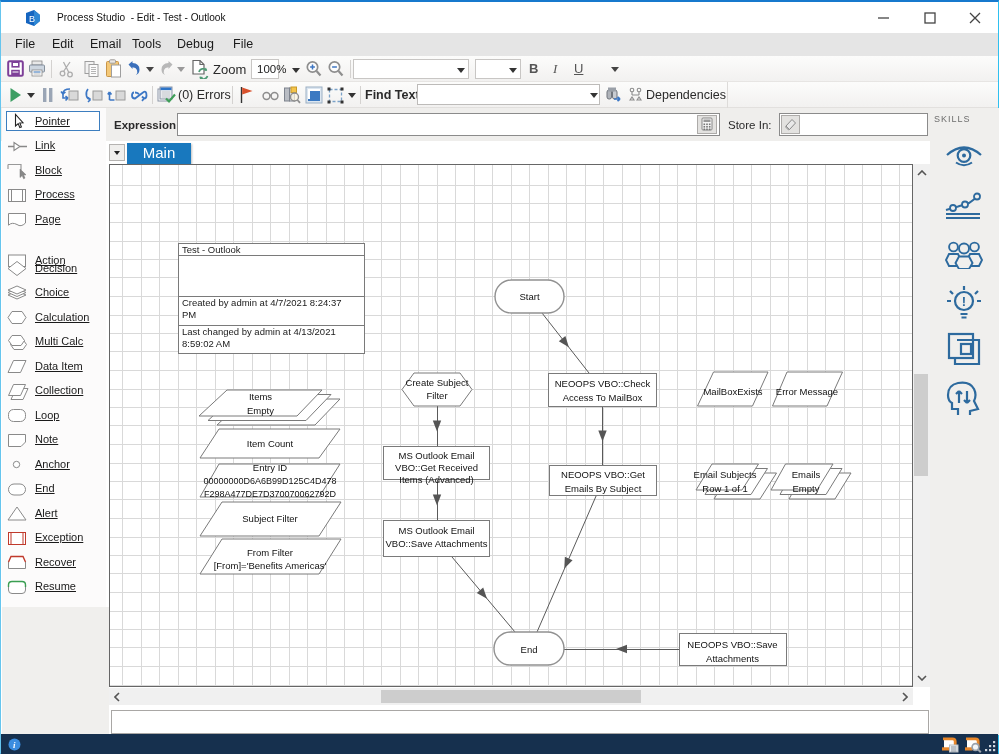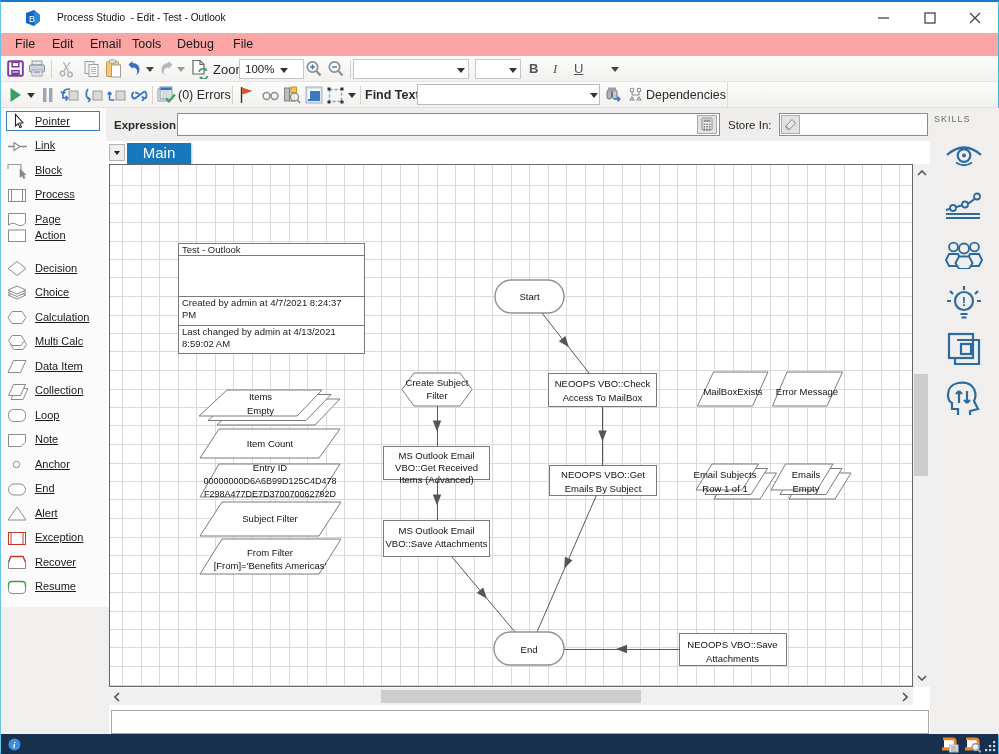--- a/index.html
+++ b/index.html
@@ -5,21 +5,21 @@
 * { margin:0; padding:0; box-sizing:border-box; }
 html,body { width:999px; height:754px; overflow:hidden; }
 body { font-family:"Liberation Sans", sans-serif; position:relative; background:#fff; }
 #win { position:absolute; left:0; top:0; width:999px; height:754px;
   border-top:2px solid #1779cd; border-left:1px solid #66c5ee; border-right:1px solid #2ec0f0; border-bottom:1px solid #2a8dd4; }
 
 #titlebar { position:absolute; left:0; top:0; width:997px; height:30px; background:#fff; }
 #titletext { position:absolute; left:56px; top:9px; font-size:11.5px; color:#111; transform:scaleX(0.88); transform-origin:left center; white-space:nowrap; }
 .capbtn { position:absolute; top:0; width:45px; height:31px; color:#444; text-align:center; }
 
-#menubar { position:absolute; left:0; top:31px; width:997px; height:23px; background:#fca5a5; }
+#menubar { position:absolute; left:0; top:31px; width:997px; height:23px; background:#e5e5e5; }
 .menuitem { position:absolute; top:4px; font-size:12.5px; color:#1a1a1a; }
 
 #toolbar1 { position:absolute; left:0; top:54px; width:997px; height:26px; background:linear-gradient(#fcfcfb,#f2f1f0); border-bottom:1px solid #e7e5e3;}
 #toolbar2 { position:absolute; left:0; top:80px; width:997px; height:26px; background:linear-gradient(#fcfcfb,#f2f1f0); border-bottom:1px solid #e2e0de;}
 .tsep { position:absolute; top:4px; width:1px; height:18px; background:#d4d2d0; }
 .tbtxt { position:absolute; font-size:12px; color:#2a2a2a; }
 .combo { position:absolute; background:#fff; border:1px solid #c8c6c4; }
 .carrow { position:absolute; width:0; height:0; border-left:4px solid transparent; border-right:4px solid transparent; border-top:5px solid #333; }
 
 #exprrow { position:absolute; left:0; top:106px; width:997px; height:33px; background:#efeeec; }
@@ -119,21 +119,21 @@
       <path d="M15.5 4.5 L11.5 1 L11.5 3 Q4.5 3.5 4.5 9.5 Q4.5 13.5 8 15 Q6 12.5 7 10 Q8 7.5 11.5 7.3 L11.5 9 Z" fill="#b8b8b8"></path>
     </svg>
     <div class="carrow" style="left:176px; top:11px; border-top-color:#9a9a9a"></div>
     <svg width="18" height="20" style="position:absolute;left:190px;top:3px" viewBox="0 0 18 20">
       <path d="M2 1.5 L9 1.5 L13 5.5 L13 15 L2 15 Z" fill="#fff" stroke="#666" stroke-width="1.2"></path>
       <path d="M9 1.5 L9 5.5 L13 5.5" fill="none" stroke="#666" stroke-width="1.2"></path>
       <path d="M8 13 a4.2 4.2 0 0 1 7.5 -1.5 M16.5 17 a4.2 4.2 0 0 1 -7.5 1.2" fill="none" stroke="#4e9a74" stroke-width="1.7"></path>
       <path d="M15 8.5 L16.2 11.8 L12.8 11.5 Z M9.5 21 L8.6 17.6 L12 18.1 Z" fill="#4e9a74"></path>
     </svg>
     <div class="tbtxt" style="left:212px; top:6px; font-size:13px;">Zoom</div>
-    <div class="combo" style="left:238px; top:3px; width:65px; height:20px;">
+    <div class="combo" style="left:250px; top:3px; width:28px; height:20px;">
       <div style="position:absolute;left:5px;top:3px;font-size:11.5px;color:#222">100%</div>
       <div class="carrow" style="left:40px; top:8px; border-top-color:#333"></div>
     </div>
     <svg width="18" height="18" style="position:absolute;left:304px;top:4px" viewBox="0 0 18 18">
       <circle cx="7.5" cy="7" r="5.2" fill="#fdfdfd" stroke="#8e8e8e" stroke-width="1.7"></circle>
       <path d="M11.5 11 L15.5 15.5" stroke="#8e8e8e" stroke-width="2.2"></path>
       <path d="M7.5 4.6 L7.5 9.4 M5.1 7 L9.9 7" stroke="#3e76c2" stroke-width="1.5"></path>
     </svg>
     <svg width="18" height="18" style="position:absolute;left:326px;top:4px" viewBox="0 0 18 18">
       <circle cx="7.5" cy="7" r="5.2" fill="#fdfdfd" stroke="#8e8e8e" stroke-width="1.7"></circle>
@@ -300,21 +300,21 @@
           <line x1="15.5" y1="3.5" x2="15.5" y2="15.5" stroke="#8a8a8a"></line>
         </svg>
         <span class="lbl">Process</span>
       </div>
     <div class="tool" style="top:101px">
         <svg width="24" height="19" viewBox="0 0 24 19">
           <path d="M1.5 3.5 L18.5 3.5 L18.5 13 Q14 17.5 10 14.5 Q5 11.8 1.5 15.2 Z" fill="#fff" stroke="#8a8a8a"></path>
         </svg>
         <span class="lbl">Page</span>
       </div>
-    <div class="tool" style="top:117px">
+    <div class="tool" style="top:142px">
         <svg width="24" height="19" viewBox="0 0 24 19">
           <rect x="1.5" y="4" width="17" height="11.5" fill="#fff" stroke="#8a8a8a"></rect>
         </svg>
         <span class="lbl">Action</span>
       </div>
     <div class="tool" style="top:150px">
         <svg width="24" height="19" viewBox="0 0 24 19">
           <path d="M10 2.5 L19 9.5 L10 16.5 L1 9.5 Z" fill="#fff" stroke="#8a8a8a"></path>
         </svg>
         <span class="lbl">Decision</span>

